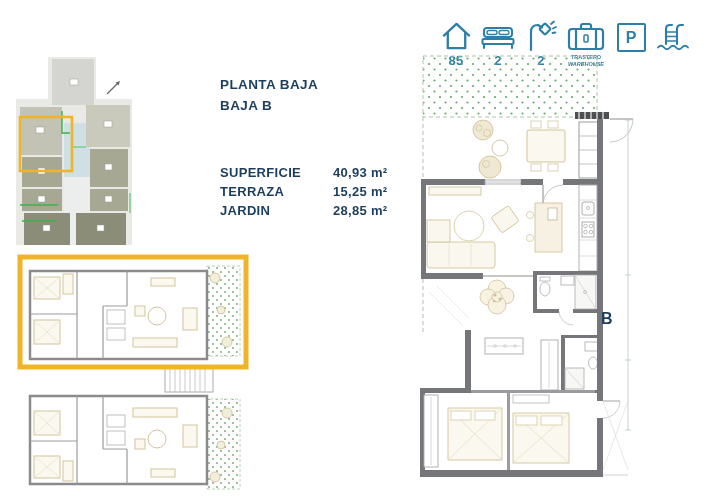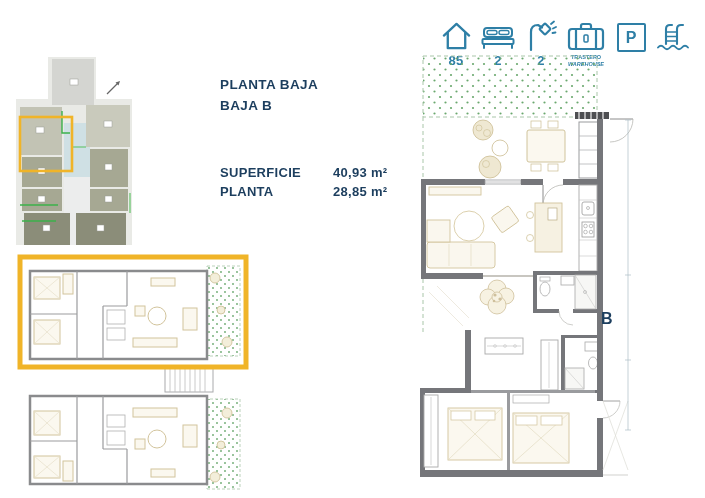--- a/index.html
+++ b/index.html
@@ -109,21 +109,25 @@
 
   <div class="abs info">
     <div class="title">PLANTA BAJA</div>
     <div class="title">BAJA B</div>
     <div class="areas">
       <div class="area-row">
         <span class="area-label">SUPERFICIE</span>
         <span class="area-value">40,93 m²</span>
       </div>
       <div class="area-row">
-        <span class="area-label">PLANTA</span>
+        <span class="area-label">TERRAZA</span>
+        <span class="area-value">15,25 m²</span>
+      </div>
+      <div class="area-row">
+        <span class="area-label">JARDIN</span>
         <span class="area-value">28,85 m²</span>
       </div>
     </div>
   </div>
 
   <svg class="abs keyplan" width="128" height="193" viewBox="0 0 128 193">
     <rect x="4" y="44" width="116" height="146" fill="#e9eae6"></rect>
     <rect x="36" y="2" width="48" height="44" fill="#e9eae6"></rect>
     <rect x="40" y="4" width="42" height="46" fill="#d4d5d1"></rect>
     <rect x="52" y="68" width="26" height="54" fill="#cfe0e4"></rect>

